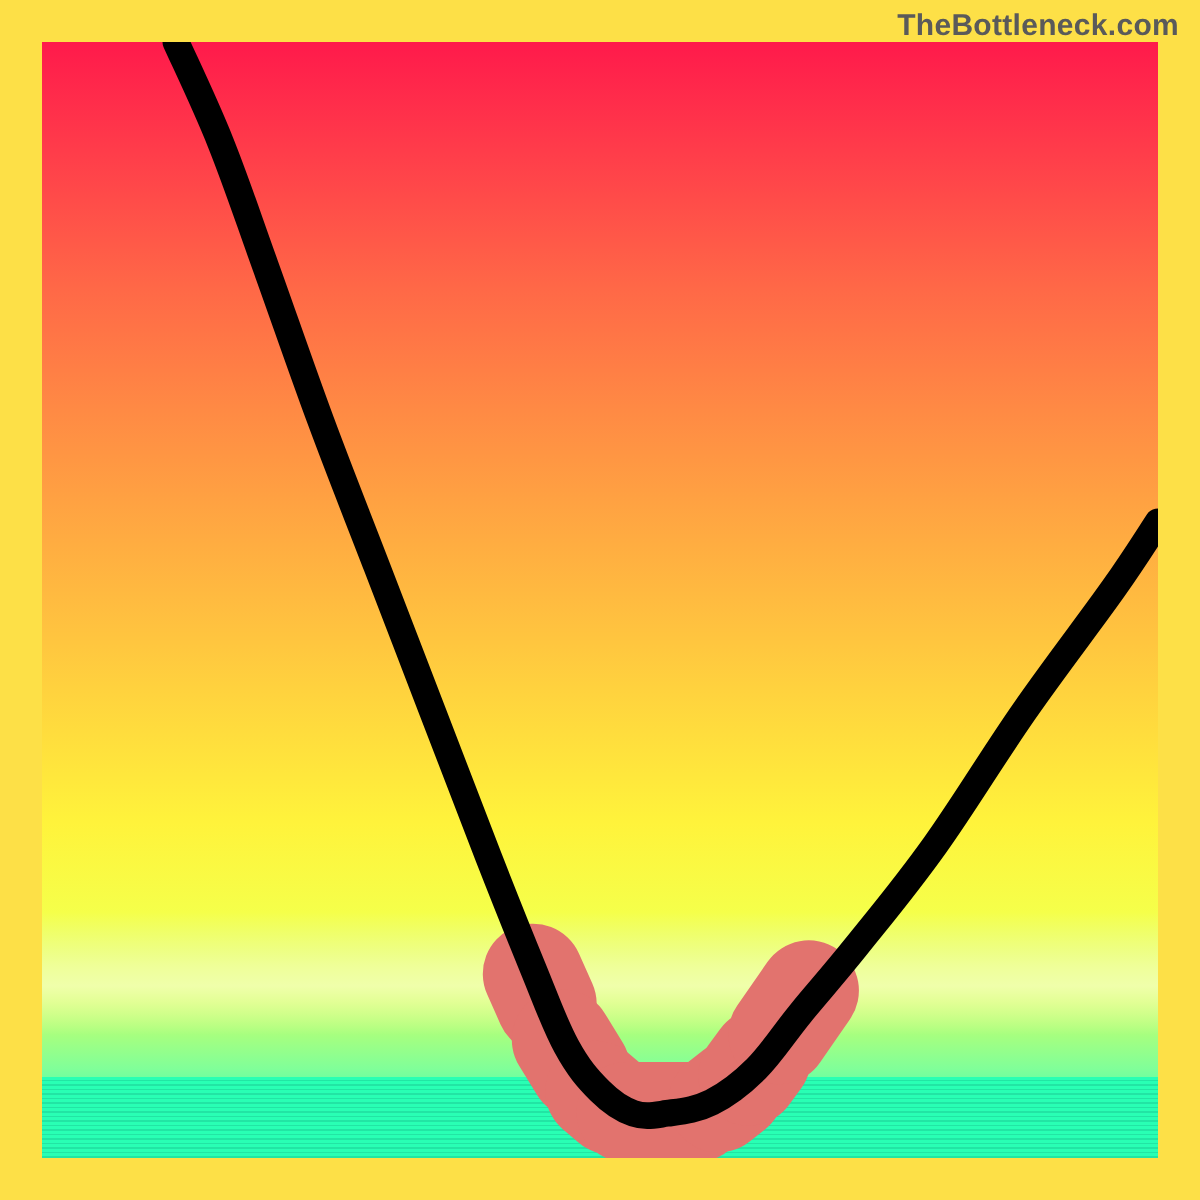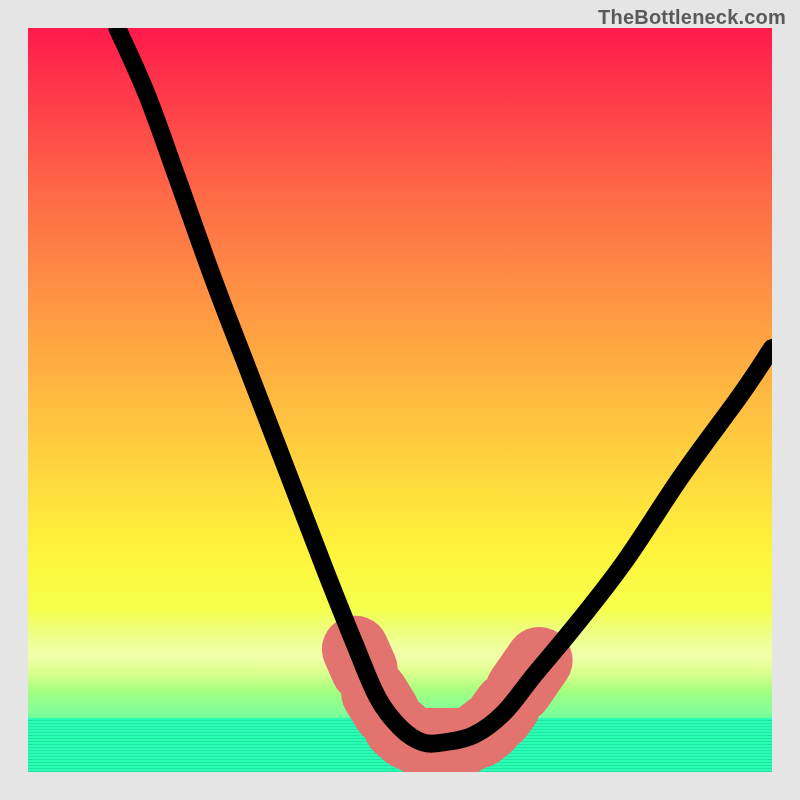--- a/index.html
+++ b/index.html
@@ -7,21 +7,21 @@
     padding: 0;
     width: 800px;
     height: 800px;
     background: #000;
     overflow: hidden;
     font-family: Arial, Helvetica, sans-serif;
   }
   .frame {
     position: absolute;
     inset: 0;
-    background: #e5e5e5;
+    background: #fde047;
   }
   .plot {
     position: absolute;
     left: 28px;
     top: 28px;
     width: 744px;
     height: 744px;
     overflow: hidden;
     background: linear-gradient(
       to bottom,

